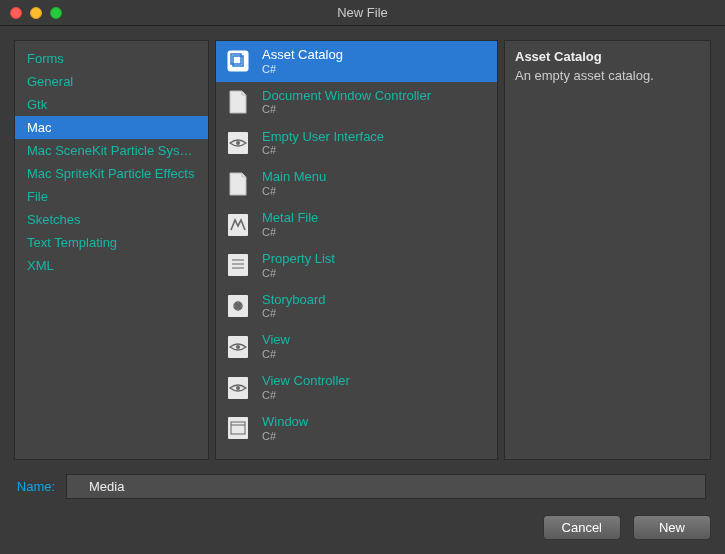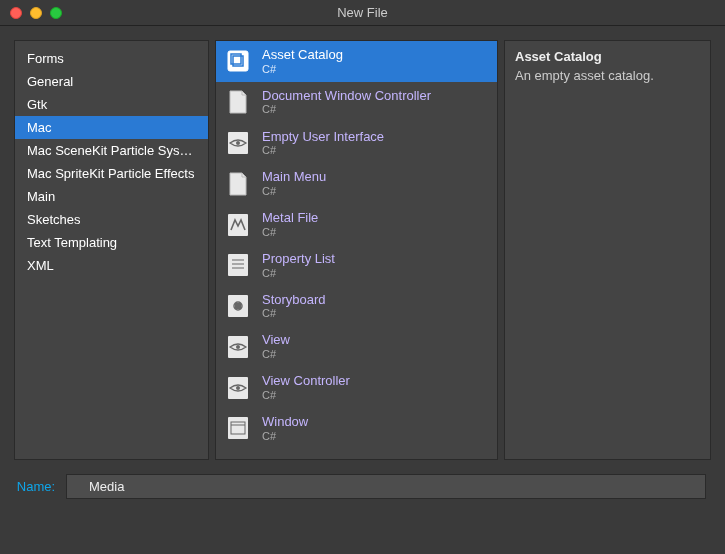--- a/index.html
+++ b/index.html
@@ -10,29 +10,29 @@
     .tl { width: 12px; height: 12px; border-radius: 50%; }
     .tl.red { background: #ff5f57; border: 0.5px solid #e0443e; }
     .tl.yellow { background: #ffbd2e; border: 0.5px solid #dea123; }
     .tl.green { background: #28c940; border: 0.5px solid #1aab29; }
     .title { position: absolute; left: 0; right: 0; text-align: center; color: #ccc; font-size: 13px; pointer-events: none; }
     .body { display: flex; padding: 14px 14px 0 14px; gap: 6px; }
     .panel { background: #444; border: 1px solid #2a2a2a; height: 420px; overflow: hidden; }
     .cat-panel { width: 195px; }
     .tpl-panel { width: 283px; overflow-y: auto; }
     .detail-panel { flex: 1; padding: 8px 10px; }
-    .cat-item { padding: 4px 12px; color: #ffffff; font-size: 13px; cursor: pointer; white-space: nowrap; overflow: hidden; text-overflow: ellipsis; }
+    .cat-item { padding: 4px 12px; color: #14b8a6; font-size: 13px; cursor: pointer; white-space: nowrap; overflow: hidden; text-overflow: ellipsis; }
     .cat-item:first-child { margin-top: 6px; }
     .cat-item.selected { background: #2a7ad4; color: #fff; }
     .tpl-item { display: flex; align-items: center; gap: 10px; padding: 6px 8px; cursor: pointer; }
     .tpl-item.selected { background: #2a7ad4; }
     .tpl-icon { width: 28px; height: 28px; flex-shrink: 0; display: flex; align-items: center; justify-content: center; }
     .tpl-icon svg { width: 28px; height: 28px; }
     .tpl-text { display: flex; flex-direction: column; line-height: 1.2; }
-    .tpl-name { color: #c4b5fd; font-size: 13px; }
+    .tpl-name { color: #14b8a6; font-size: 13px; }
     .tpl-sub { color: #aaa; font-size: 11px; }
     .tpl-item.selected .tpl-name { color: #fff; }
     .tpl-item.selected .tpl-sub { color: #dce9fb; }
     .detail-title { color: #eee; font-size: 13px; font-weight: 600; margin-bottom: 4px; }
     .detail-desc { color: #ccc; font-size: 13px; }
     .name-row { display: flex; align-items: center; padding: 14px 14px 0 14px; gap: 8px; }
     .name-label { color: #0ea5e9; font-size: 13px; width: 44px; text-align: center; }
     .name-input { flex: 1; background: #4d4d4d; border: 1px solid #2a2a2a; color: #eee; padding: 4px 22px; font-size: 13px; outline: none; max-width: 640px; }
     .footer { position: absolute; bottom: 14px; right: 14px; display: flex; gap: 12px; }
     .btn { background: linear-gradient(#7a7a7a, #5a5a5a); border: 1px solid #333; color: #fff; padding: 4px 18px; font-size: 13px; border-radius: 4px; cursor: pointer; min-width: 78px; }
@@ -54,21 +54,21 @@
   </div>
 
   <div class="body">
     <div class="panel cat-panel" id="cat-panel">
         <div class="cat-item">Forms</div>
         <div class="cat-item">General</div>
         <div class="cat-item">Gtk</div>
         <div class="cat-item selected">Mac</div>
         <div class="cat-item">Mac SceneKit Particle Systems</div>
         <div class="cat-item">Mac SpriteKit Particle Effects</div>
-        <div class="cat-item">Main</div>
+        <div class="cat-item">File</div>
         <div class="cat-item">Sketches</div>
         <div class="cat-item">Text Templating</div>
         <div class="cat-item">XML</div>
       </div>
     <div class="panel tpl-panel" id="tpl-panel">
         <div class="tpl-item selected">
           <div class="tpl-icon">
             <svg viewBox="0 0 28 28">
               <rect x="4" y="4" width="20" height="20" rx="2" fill="#fff" stroke="#fff"></rect>
               <rect x="9" y="9" width="10" height="10" fill="none" stroke="#2a7ad4" stroke-width="1.5"></rect>
@@ -200,13 +200,17 @@
       <div class="detail-title">Asset Catalog</div>
       <div class="detail-desc">An empty asset catalog.</div>
     </div>
   </div>
 
   <div class="name-row">
     <div class="name-label">Name:</div>
     <input class="name-input" value="Media" style="">
   </div>
 
+  <div class="footer">
+    <button class="btn">Cancel</button>
+    <button class="btn">New</button>
+  </div>
 </div>
 
 </body></html>

